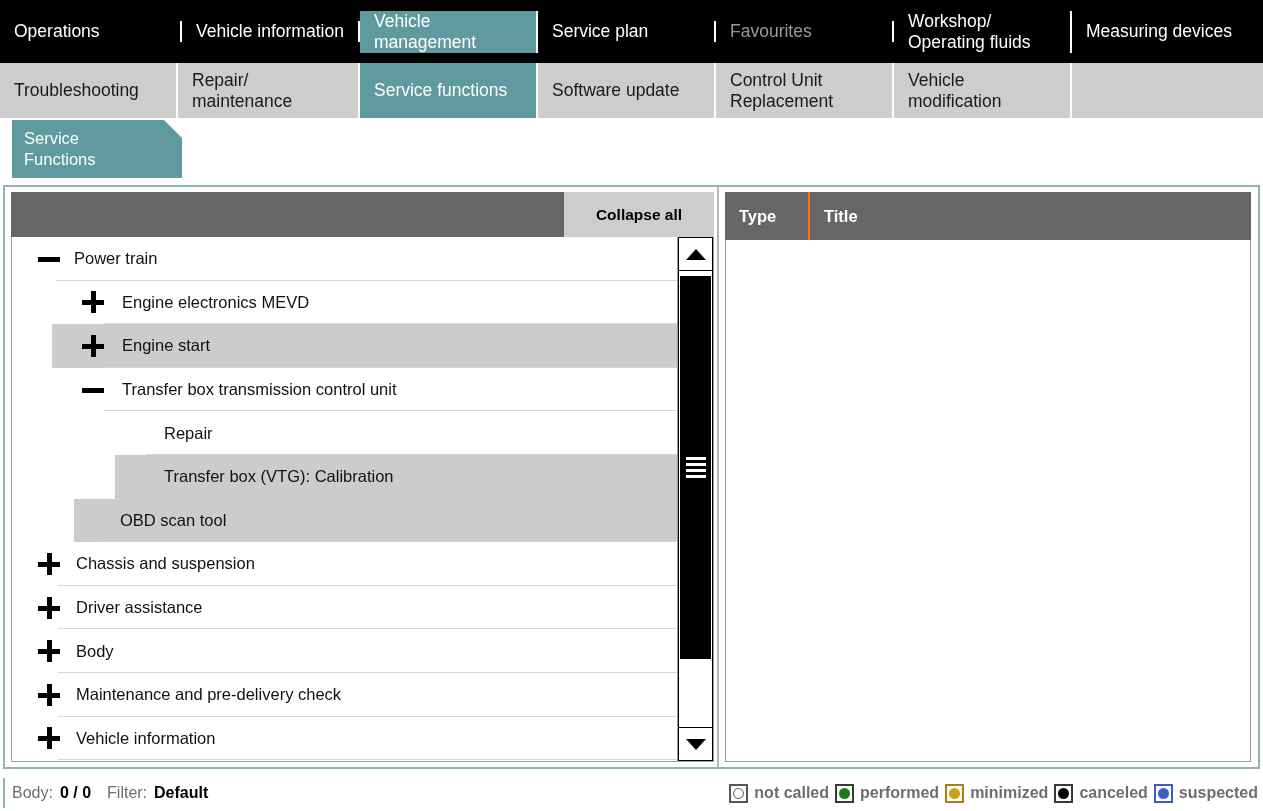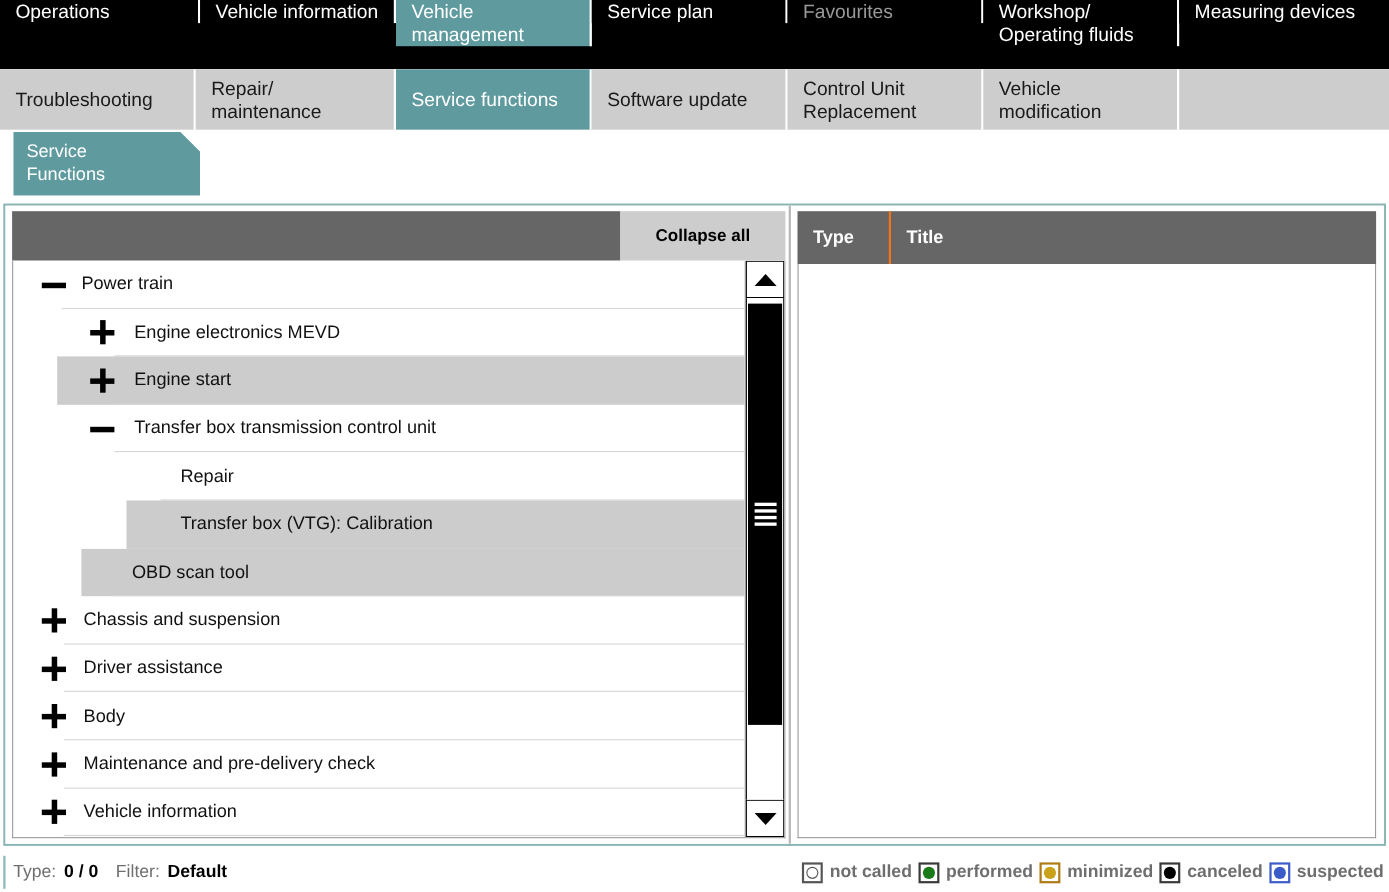--- a/index.html
+++ b/index.html
@@ -14,21 +14,21 @@
   #app {
     position: relative;
     width: 1263px; height: 811px;
     background: #ffffff;
   }
 
   
   .tabrow {
     display: flex;
     width: 1263px;
-    align-items: flex-start;
+    align-items: center;
   }
   .tabrow-1 { height: 63px; background: #000000; }
   .tabrow-2 { height: 55px; background: #ffffff; }
 
   .tab {
     position: relative;
     display: flex;
     align-items: center;
     padding: 0 14px;
     font-size: 17.5px;
@@ -460,21 +460,21 @@
       <div class="grid-header">
         <div class="gh-cell type">Type</div>
         <div class="gh-cell title">Title</div>
       </div>
       <div class="grid-body" id="results-rows"></div>
     </div>
   </div>
 
   <div class="statusbar">
     <div class="status-left">
-      <span class="s-label">Type:</span>
+      <span class="s-label">Body:</span>
       <span class="s-value">0 / 0</span>
       <span class="s-label" style="margin-left:9px">Filter:</span>
       <span class="s-value">Default</span>
     </div>
     <div class="status-spacer"></div>
     <div class="legend" id="legend">
         <div class="leg-item">
           <div class="leg-box" style="border-color: rgb(85, 85, 85);">
             <div class="leg-dot" style="background: rgb(255, 255, 255); border: 1.5px solid rgb(85, 85, 85);"></div>
           </div>

